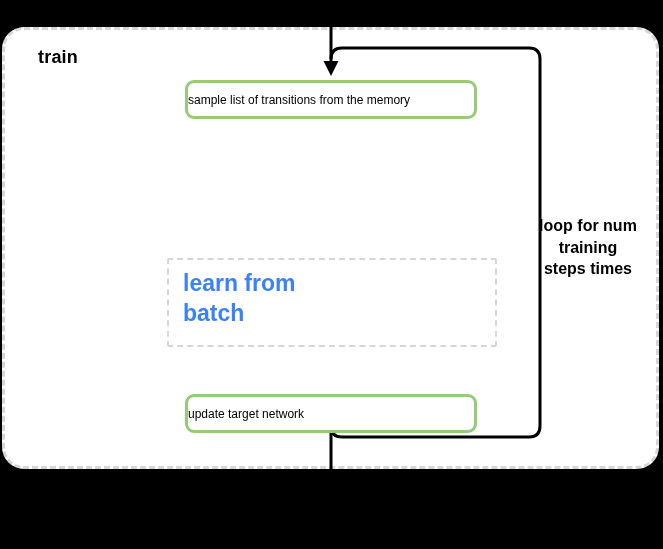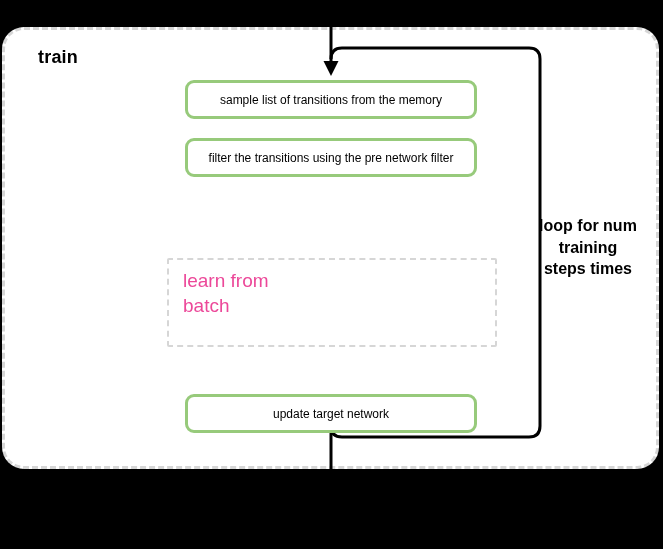--- a/index.html
+++ b/index.html
@@ -37,21 +37,21 @@
   }
   .step-box {
     position: absolute;
     left: 185px;
     width: 292px; height: 39px;
     background: #ffffff;
     border: 3px solid #97ca7b;
     border-radius: 9px;
     display: flex;
     align-items: center;
-    justify-content: center;
+    justify-content: flex-start;
     text-align: center;
     font-size: 12px;
     color: #000;
     z-index: 2;
   }
   .step-1 { top: 80px; }
   .step-2 { top: 138px; }
   .step-3 { top: 200px; }
   .step-update { top: 368px; margin-top: 26px; }
   .learn-box {
@@ -60,24 +60,24 @@
     width: 330px; height: 89px;
     background: #ffffff;
     border: 2px dashed #d6d6d6;
     border-radius: 2px;
     padding: 9px 14px;
     z-index: 2;
   }
   .learn-box .learn-label {
     display: block;
     width: 130px;
-    font-size: 19px;
-    font-weight: normal;
+    font-size: 23px;
+    font-weight: bold;
     line-height: 1.3;
-    color: #ec4899;
+    color: #3b82f6;
   }
   .loop-annotation {
     position: absolute;
     left: 538px; top: 215px;
     width: 100px;
     text-align: center;
     font-size: 16px;
     font-weight: bold;
     line-height: 1.35;
     color: #000;
@@ -100,23 +100,20 @@
     <path d="M331 0 V63" fill="none" stroke="#000" stroke-width="3"></path>
     <polygon points="331,76 323.5,61 338.5,61" fill="#000"></polygon>
 
     <path d="M331 406 V470" fill="none" stroke="#000" stroke-width="3"></path>
   </svg>
 
   <div class="step-box step-1">
     <span>sample list of transitions from the memory</span>
   </div>
 
-  <div class="step-box step-2">
-    <span>filter the transitions using the pre network filter</span>
-  </div>
 
 
   <div class="learn-box">
     <span class="learn-label">learn from batch</span>
   </div>
 
   <div class="step-box step-update">
     <span>update target network</span>
   </div>
 

